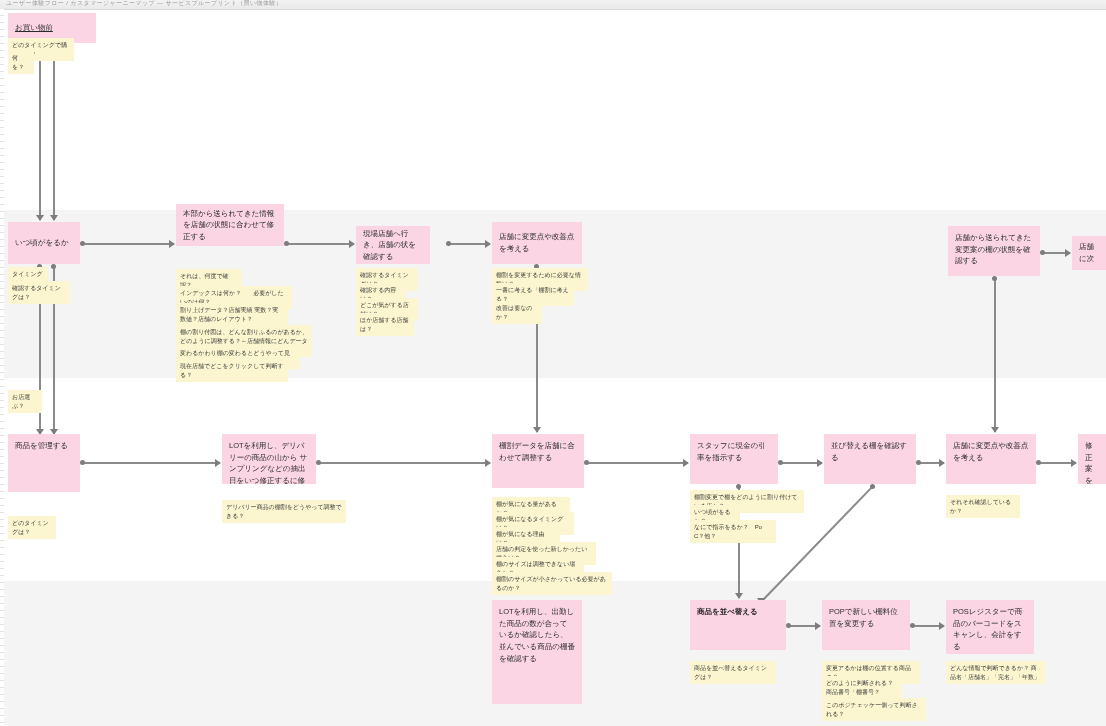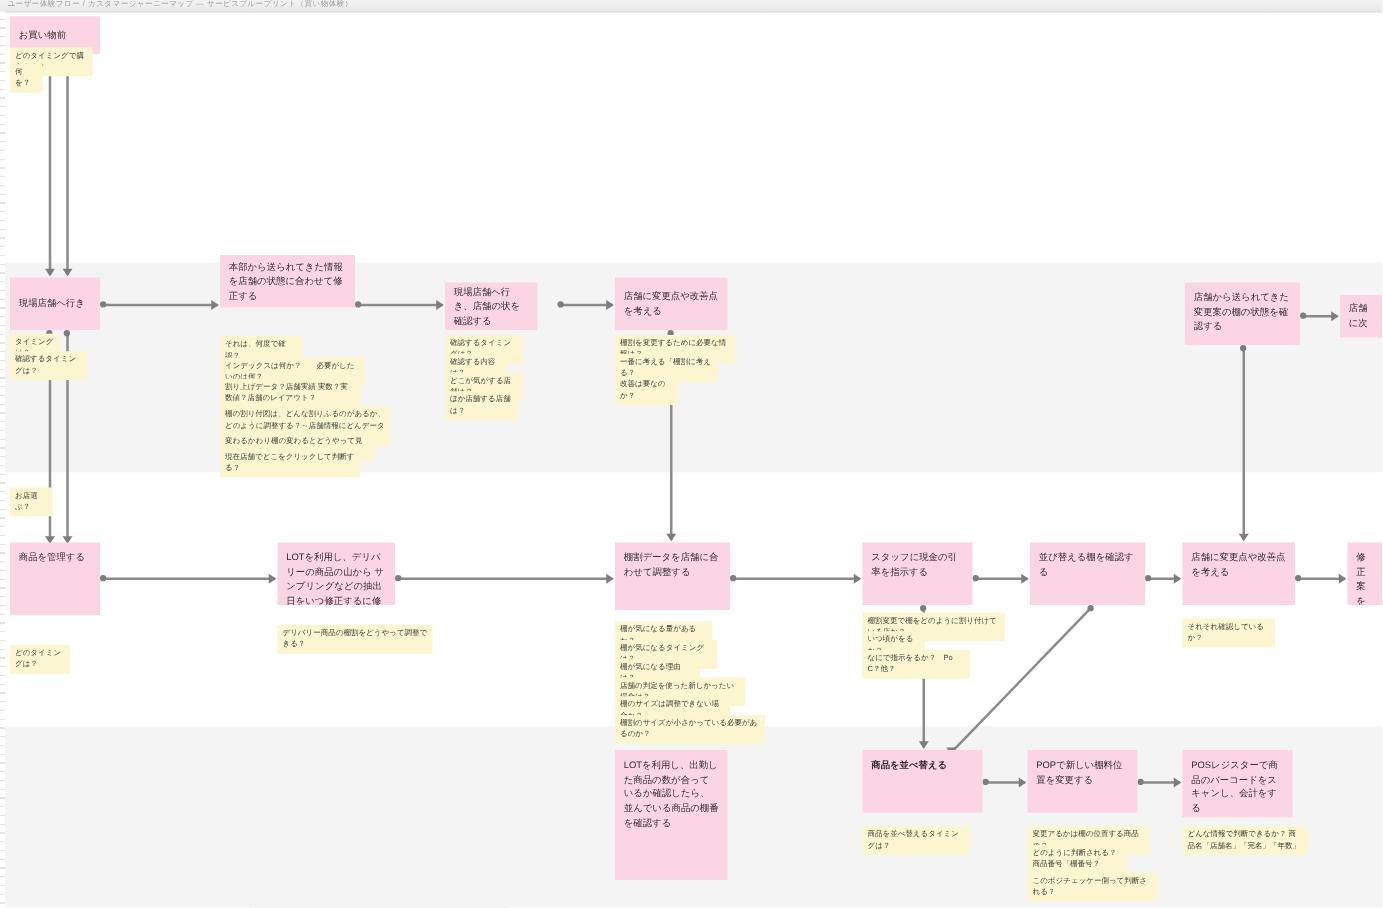--- a/index.html
+++ b/index.html
@@ -157,22 +157,22 @@
       <div class="arrow arrow-r" style="left: 815px; top: 621.8px;"></div>
       <div class="edge edge-h" style="left: 912px; top: 625px; width: 32px;"></div>
       <div class="dot" style="left: 910px; top: 623.3px;"></div>
       <div class="arrow arrow-r" style="left: 939px; top: 621.8px;"></div>
       <div class="edge edge-d" style="left: 760px; top: 602px; width: 161.245px; transform: rotate(-46.0051deg);"></div>
       <div class="dot" style="left: 870px; top: 484px;"></div>
       <div class="arrow arrow-d" style="left: 756.8px; top: 598px;"></div>
     </div>
 
   <div id="cards">
-      <div class="card" style="left: 8px; top: 13px; width: 72px; height: 30px;">お買い物前</div>
-      <div class="card" style="left: 8px; top: 222px; width: 72px; height: 42px;">現場店舗へ行き</div>
+      <div class="card" style="left: 8px; top: 13px; width: 88px; height: 30px; text-decoration: underline;">お買い物前</div>
+      <div class="card" style="left: 8px; top: 222px; width: 72px; height: 42px;">いつ頃がをるか</div>
       <div class="card top" style="left: 8px; top: 434px; width: 72px; height: 58px;">商品を管理する</div>
       <div class="card" style="left: 176px; top: 204px; width: 108px; height: 42px;">本部から送られてきた情報を店舗の状態に合わせて修正する</div>
       <div class="card top" style="left: 222px; top: 434px; width: 94px; height: 50px;">LOTを利用し、デリバリーの商品の山から サンプリングなどの抽出日をいつ修正するに修正する</div>
       <div class="card" style="left: 356px; top: 226px; width: 74px; height: 38px;">現場店舗へ行き、店舗の状を確認する</div>
       <div class="card" style="left: 492px; top: 222px; width: 90px; height: 42px;">店舗に変更点や改善点を考える</div>
       <div class="card top" style="left: 492px; top: 434px; width: 92px; height: 54px;">棚割データを店舗に合わせて調整する</div>
       <div class="card top" style="left: 492px; top: 600px; width: 90px; height: 104px;">LOTを利用し、出勤した商品の数が合っているか確認したら、並んでいる商品の棚番を確認する</div>
       <div class="card top" style="left: 690px; top: 434px; width: 88px; height: 50px;">スタッフに現金の引率を指示する</div>
       <div class="card top" style="left: 690px; top: 600px; width: 96px; height: 50px; font-weight: bold;">商品を並べ替える</div>
       <div class="card top" style="left: 824px; top: 434px; width: 92px; height: 50px;">並び替える棚を確認する</div>

